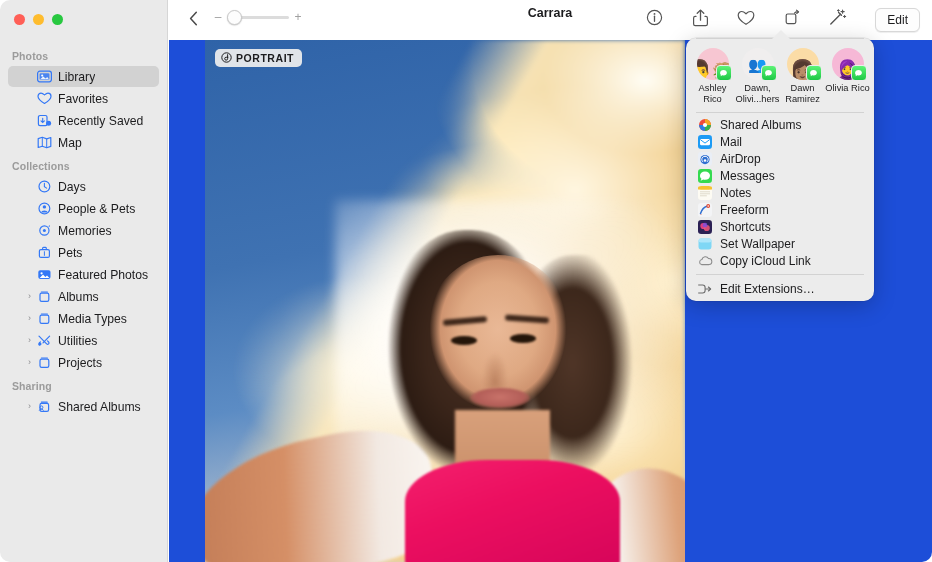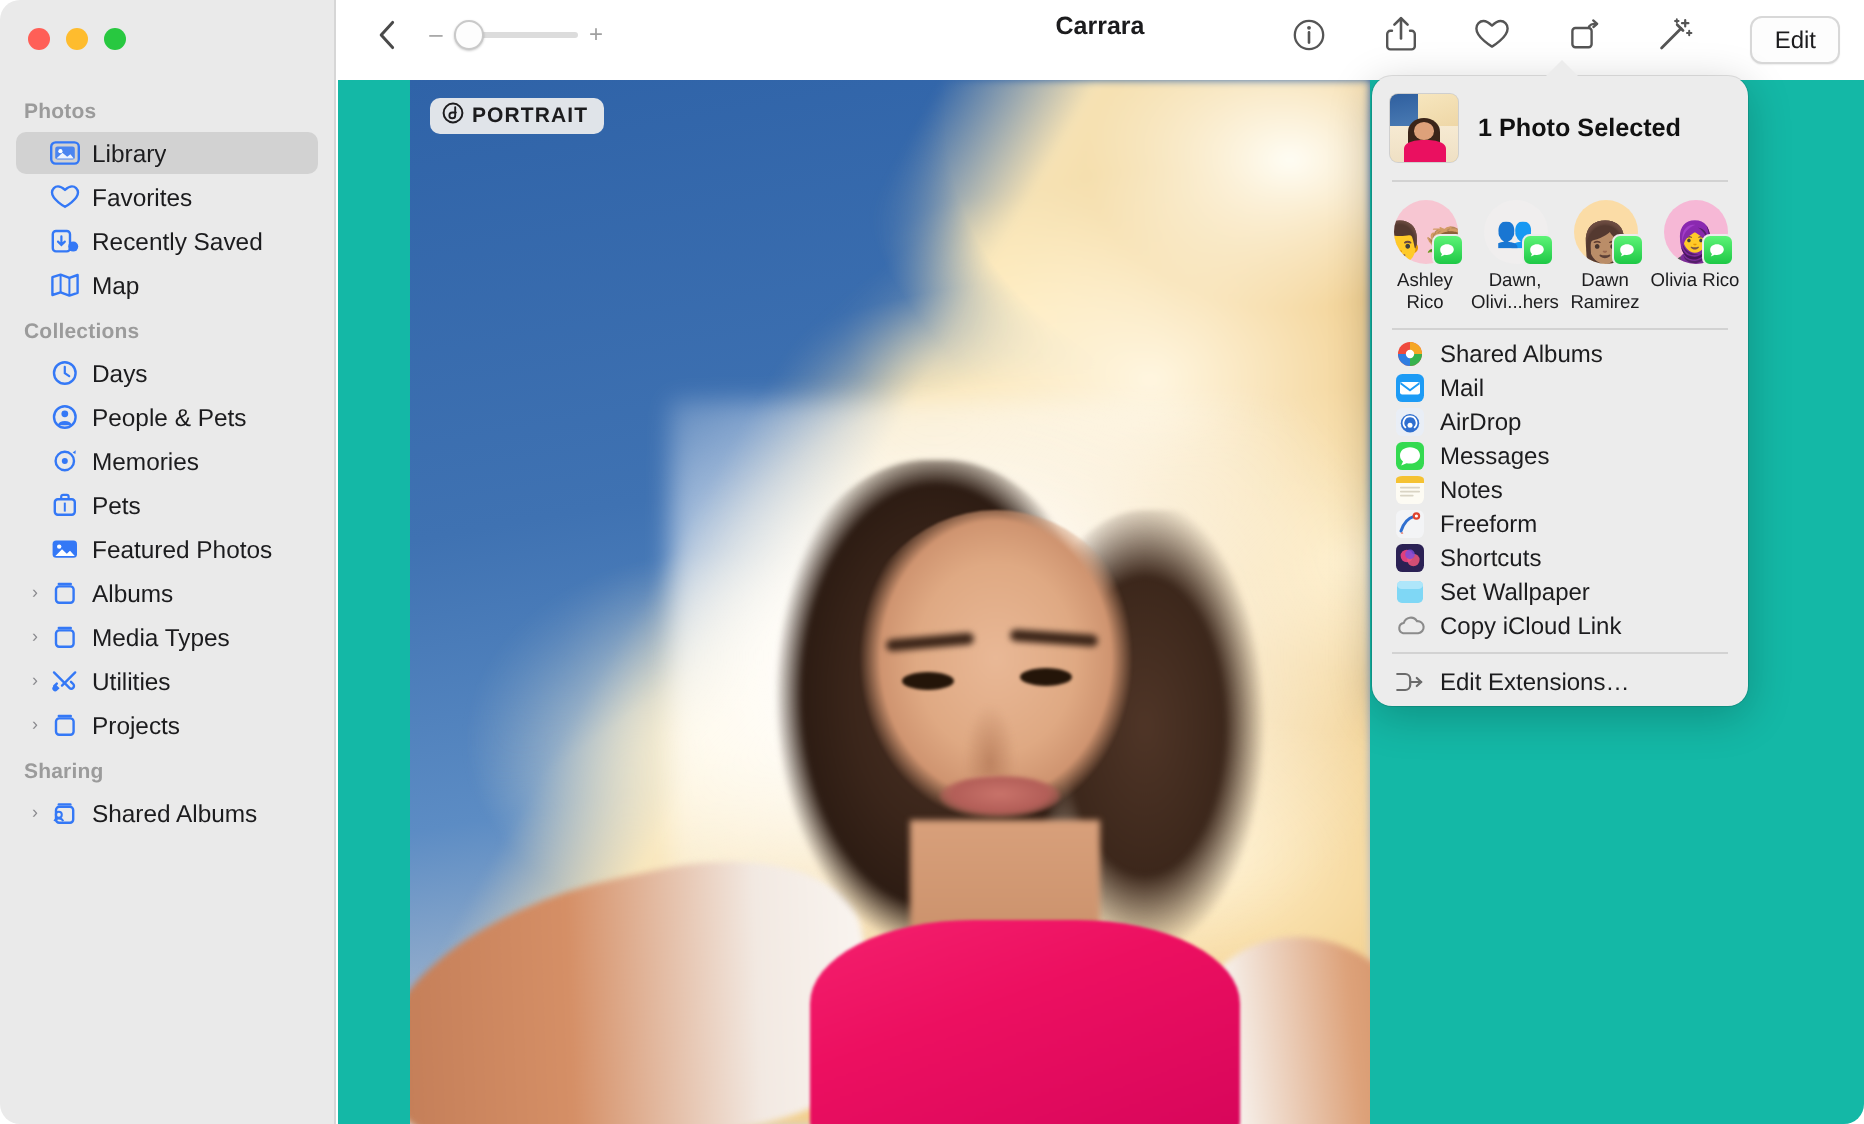--- a/index.html
+++ b/index.html
@@ -30,21 +30,21 @@
   .tl.yellow{background:#febc2e;}
   .tl.green{background:#28c840;}
 
   .sb-scroll{position:absolute;top:44px;left:0;right:0;bottom:0;}
   .sb-section{
     font-size:10.5px;color:#9b9b9b;font-weight:600;
     padding:6px 0 3px 12px;letter-spacing:0.1px;
   }
   .sb-item{
     display:flex;align-items:center;height:21px;
-    margin:1px 8px;padding-left:4px;border-radius:5px;
+    margin:1px 8px;padding-left:16px;border-radius:5px;
     font-size:12.2px;color:#1c1c1e;
     position:relative;
   }
   .sb-item.selected{background:#d2d2d2;}
   .sb-disc{
     width:11px;min-width:11px;font-size:9px;color:#8a8a8e;
     text-align:center;line-height:1;
   }
   .sb-disc.empty{visibility:hidden;}
   .sb-ico{
@@ -91,21 +91,21 @@
   .edit-btn{
     margin-left:6px;height:22px;padding:0 11px;
     display:flex;align-items:center;justify-content:center;
     border:1px solid #d8d8d8;border-radius:6px;background:#fdfdfd;
     font-size:12px;color:#1c1c1e;
     box-shadow:0 0.5px 0.8px rgba(0,0,0,.07);
   }
 
   
   .stage{
-    position:absolute;left:169px;top:40px;right:0;bottom:0;background:#14b8a6;
+    position:absolute;left:169px;top:40px;right:0;bottom:0;background:#1d4ed8;
   }
   .photo{
     position:absolute;left:36px;top:0;width:480px;height:522px;overflow:hidden;
     background:#e8d9b8;
   }
   .sky{
     position:absolute;left:0;top:0;width:100%;height:100%;
     background:linear-gradient(170deg,#2f63a8 0%,#3f72b2 38%,#5c8cc4 62%,#9fb4cd 78%,#d8d2c6 88%);
   }
   .rock{
@@ -543,31 +543,20 @@
             </svg>
         </span>
         <span>PORTRAIT</span>
       </div>
     </div>
   </div>
 
   <div class="popover">
     <div class="pop-arrow"></div>
 
-    <div class="pop-head">
-      <div class="pop-thumb">
-        <div class="t-rock"></div>
-          <div class="t-sky"></div>
-          <div class="t-rock2"></div>
-        <div class="t-hair"></div>
-          <div class="t-face"></div>
-          <div class="t-top"></div>
-      </div>
-      <div class="pop-title">1 Photo Selected</div>
-    </div>
 
     <div class="pop-sep"></div>
 
     <div class="contacts">
       <div class="contact">
         <div class="c-av">
           <div class="face-circle" style="background:#f7c6d2;">👨‍🪹</div>
           <div class="c-badge">
             <svg width="9" height="9" viewBox="0 0 9 9">
                 <path d="M4.5 1.1 c2 0 3.4 1.2 3.4 2.7 c0 1.5 -1.4 2.7 -3.4 2.7 c-0.4 0 -0.8 -0.05 -1.1 -0.14 L1.4 7.3 l0.6 -1.3 C1.3 5.5 1.1 4.8 1.1 3.8 C1.1 2.3 2.5 1.1 4.5 1.1 Z" fill="#fff"></path>

